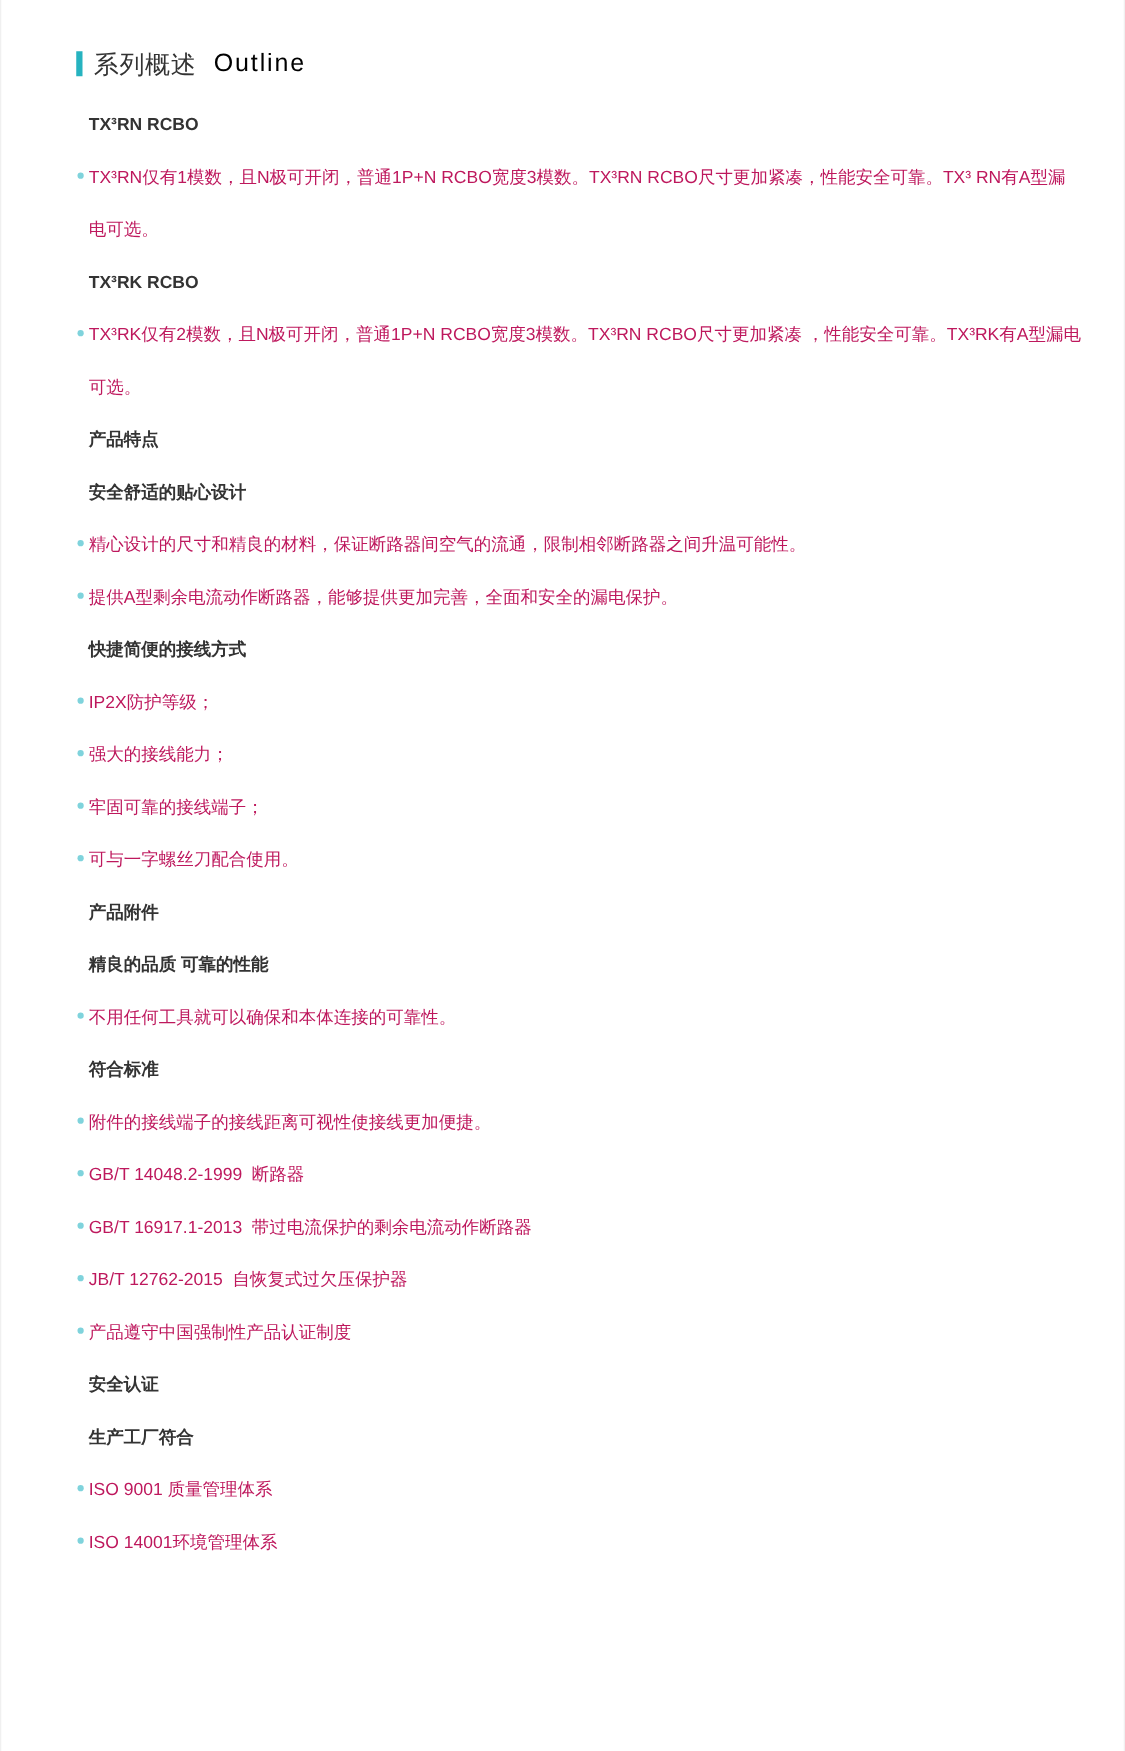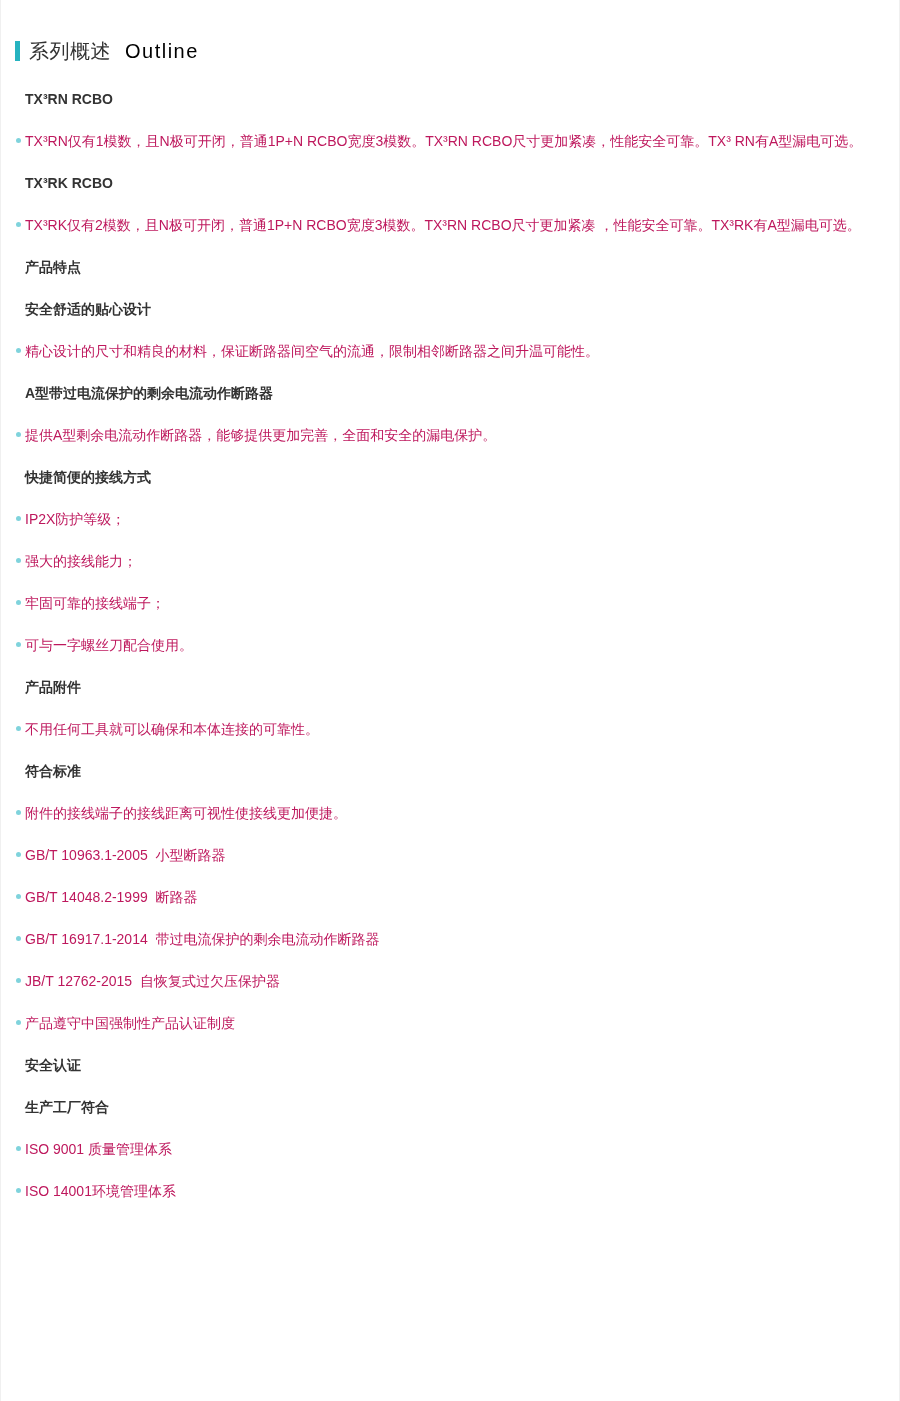--- a/index.html
+++ b/index.html
@@ -9,20 +9,21 @@
     height: 1401px;
     font-family: "Liberation Sans", "DejaVu Sans", sans-serif;
     border-left: 1px solid #f0f0f0;
     border-right: 1px solid #f0f0f0;
     overflow: hidden;
   }
   .page {
     width: 100%;
     height: 100%;
     padding-top: 38px;
+    padding-left: 46px;
   }
   .page-header {
     display: flex;
     align-items: center;
     margin-left: 14px;
     height: 26px;
   }
   .accent-bar {
     width: 5px;
     height: 20px;
@@ -81,34 +82,33 @@
     <span class="title-en">Outline</span>
   </div>
   <div class="content" id="content-list">
       <div class="row heading"><span>TX³RN RCBO</span></div>
       <div class="row bullet"><span class="dot"></span><span>TX³RN仅有1模数，且N极可开闭，普通1P+N RCBO宽度3模数。TX³RN RCBO尺寸更加紧凑，性能安全可靠。TX³ RN有A型漏电可选。</span></div>
       <div class="row heading"><span>TX³RK RCBO</span></div>
       <div class="row bullet"><span class="dot"></span><span>TX³RK仅有2模数，且N极可开闭，普通1P+N RCBO宽度3模数。TX³RN RCBO尺寸更加紧凑 ，性能安全可靠。TX³RK有A型漏电可选。</span></div>
       <div class="row heading"><span>产品特点</span></div>
       <div class="row heading"><span>安全舒适的贴心设计</span></div>
       <div class="row bullet"><span class="dot"></span><span>精心设计的尺寸和精良的材料，保证断路器间空气的流通，限制相邻断路器之间升温可能性。</span></div>
-      <div class="row heading"><span>A型带过电流保护的剩余电流动作断路器</span></div>
       <div class="row bullet"><span class="dot"></span><span>提供A型剩余电流动作断路器，能够提供更加完善，全面和安全的漏电保护。</span></div>
       <div class="row heading"><span>快捷简便的接线方式</span></div>
       <div class="row bullet"><span class="dot"></span><span>IP2X防护等级；</span></div>
       <div class="row bullet"><span class="dot"></span><span>强大的接线能力；</span></div>
       <div class="row bullet"><span class="dot"></span><span>牢固可靠的接线端子；</span></div>
       <div class="row bullet"><span class="dot"></span><span>可与一字螺丝刀配合使用。</span></div>
       <div class="row heading"><span>产品附件</span></div>
+      <div class="row heading"><span>精良的品质 可靠的性能</span></div>
       <div class="row bullet"><span class="dot"></span><span>不用任何工具就可以确保和本体连接的可靠性。</span></div>
       <div class="row heading"><span>符合标准</span></div>
       <div class="row bullet"><span class="dot"></span><span>附件的接线端子的接线距离可视性使接线更加便捷。</span></div>
-      <div class="row bullet"><span class="dot"></span><span>GB/T 10963.1-2005  小型断路器</span></div>
       <div class="row bullet"><span class="dot"></span><span>GB/T 14048.2-1999  断路器</span></div>
-      <div class="row bullet"><span class="dot"></span><span>GB/T 16917.1-2014  带过电流保护的剩余电流动作断路器</span></div>
+      <div class="row bullet"><span class="dot"></span><span>GB/T 16917.1-2013  带过电流保护的剩余电流动作断路器</span></div>
       <div class="row bullet"><span class="dot"></span><span>JB/T 12762-2015  自恢复式过欠压保护器</span></div>
       <div class="row bullet"><span class="dot"></span><span>产品遵守中国强制性产品认证制度</span></div>
       <div class="row heading"><span>安全认证</span></div>
       <div class="row heading"><span>生产工厂符合</span></div>
       <div class="row bullet"><span class="dot"></span><span>ISO 9001 质量管理体系</span></div>
       <div class="row bullet"><span class="dot"></span><span>ISO 14001环境管理体系</span></div>
     </div>
 </div>
 
 </body></html>

